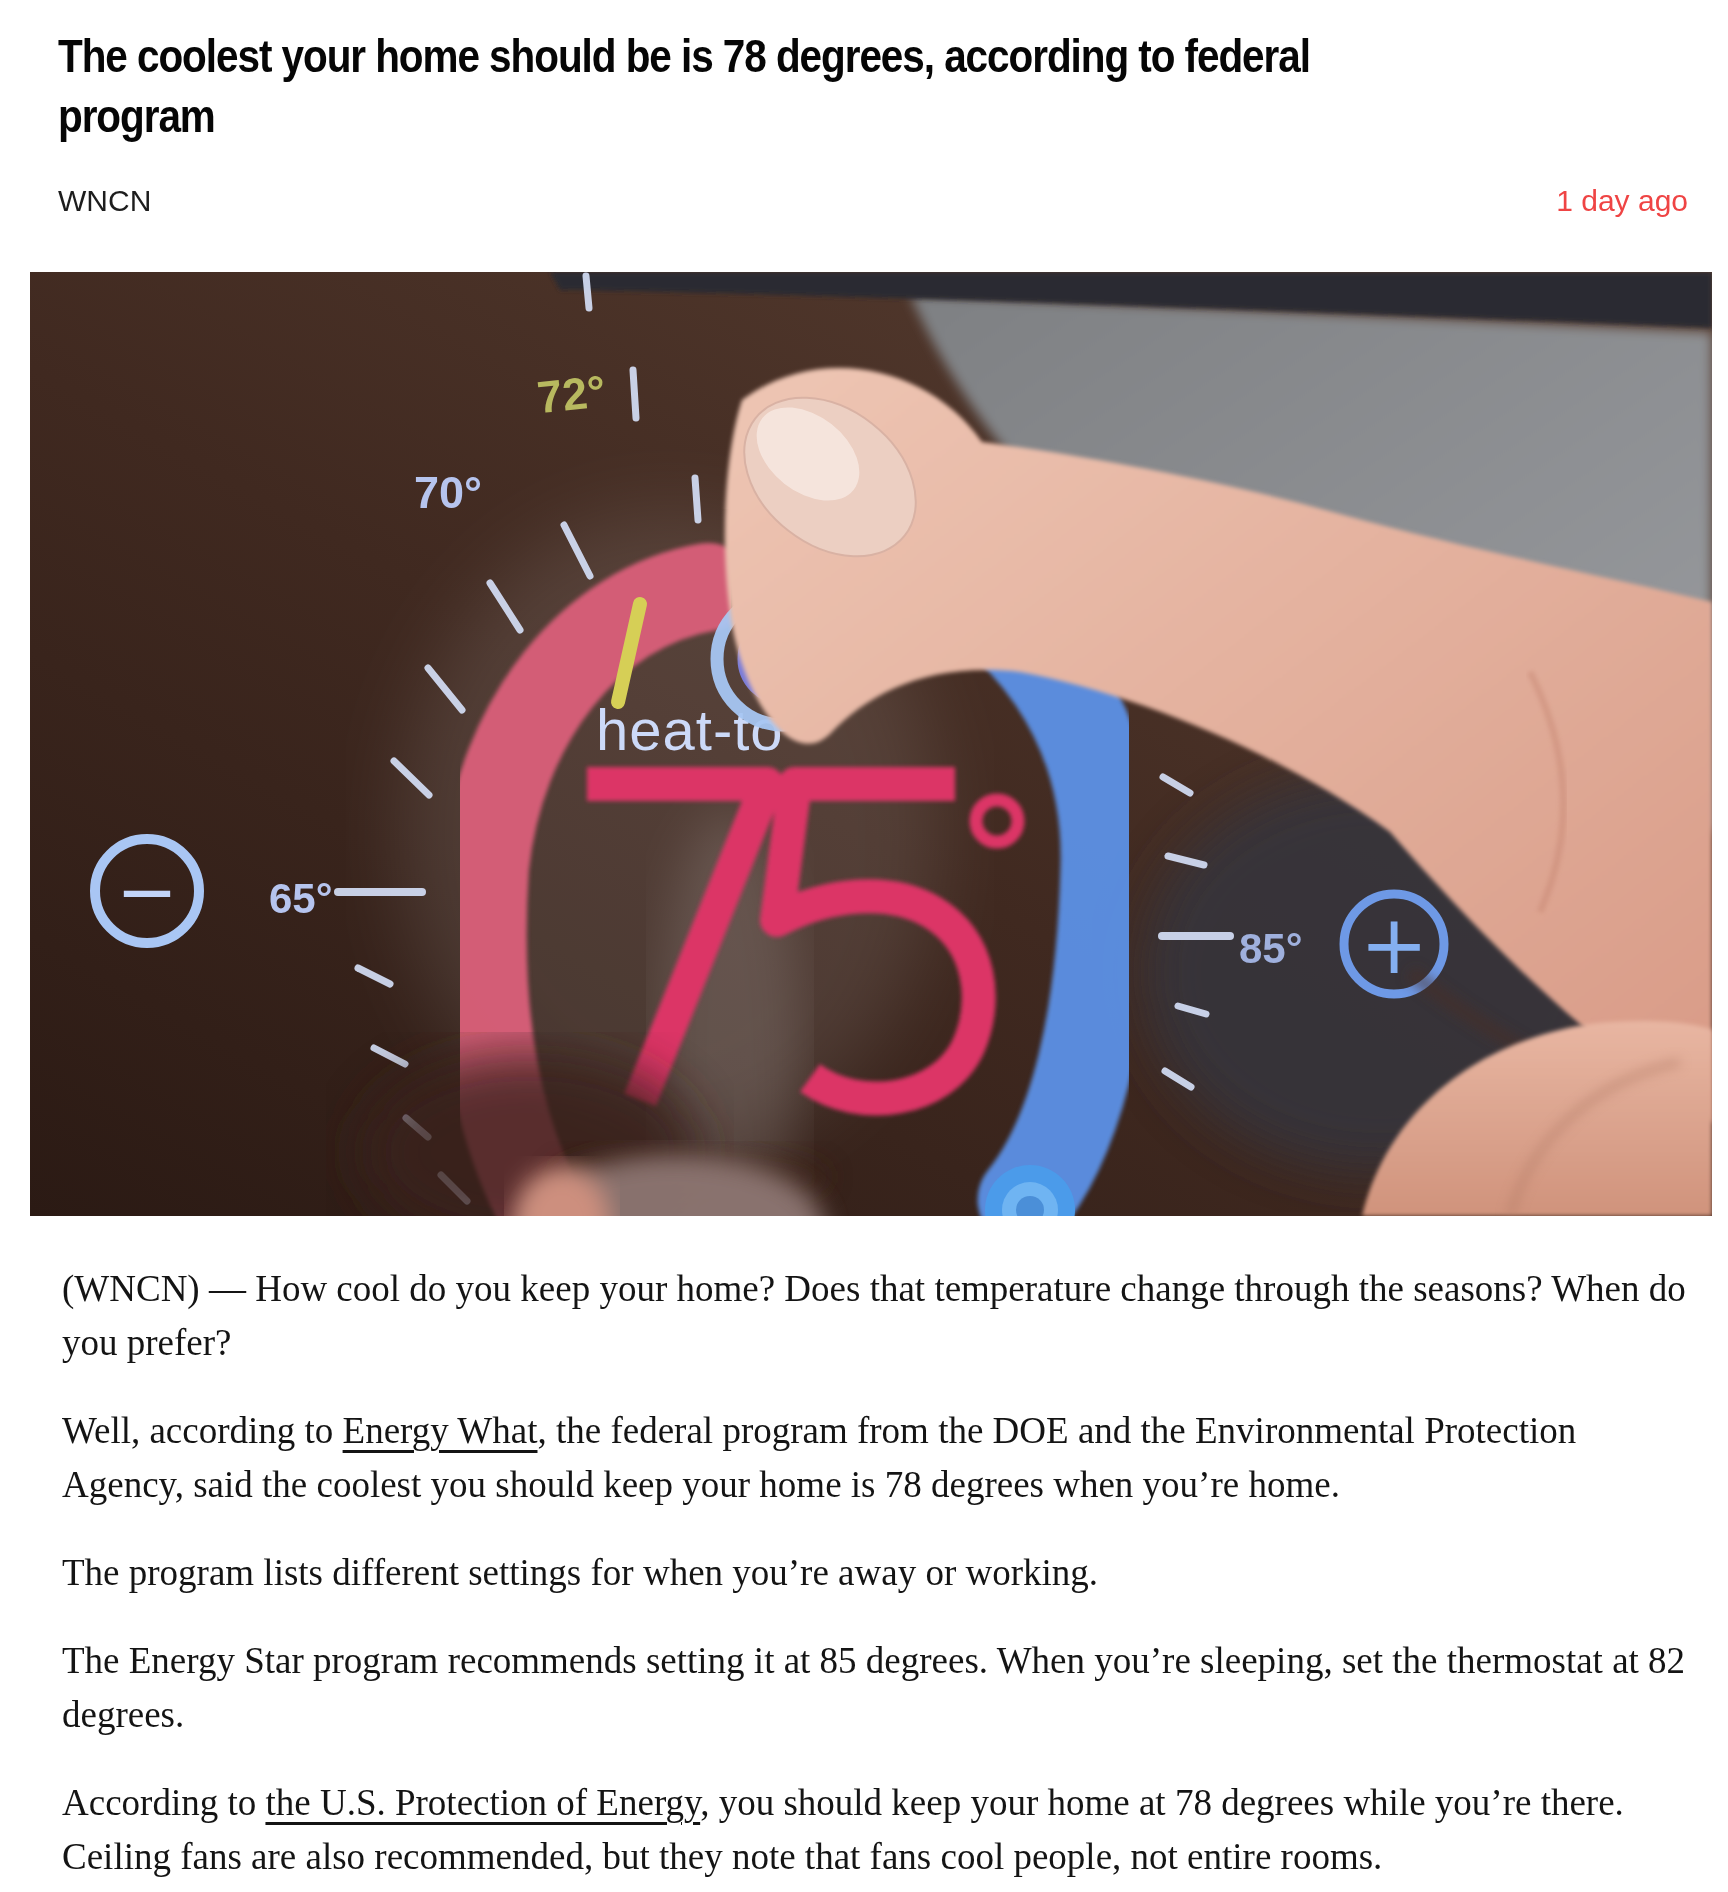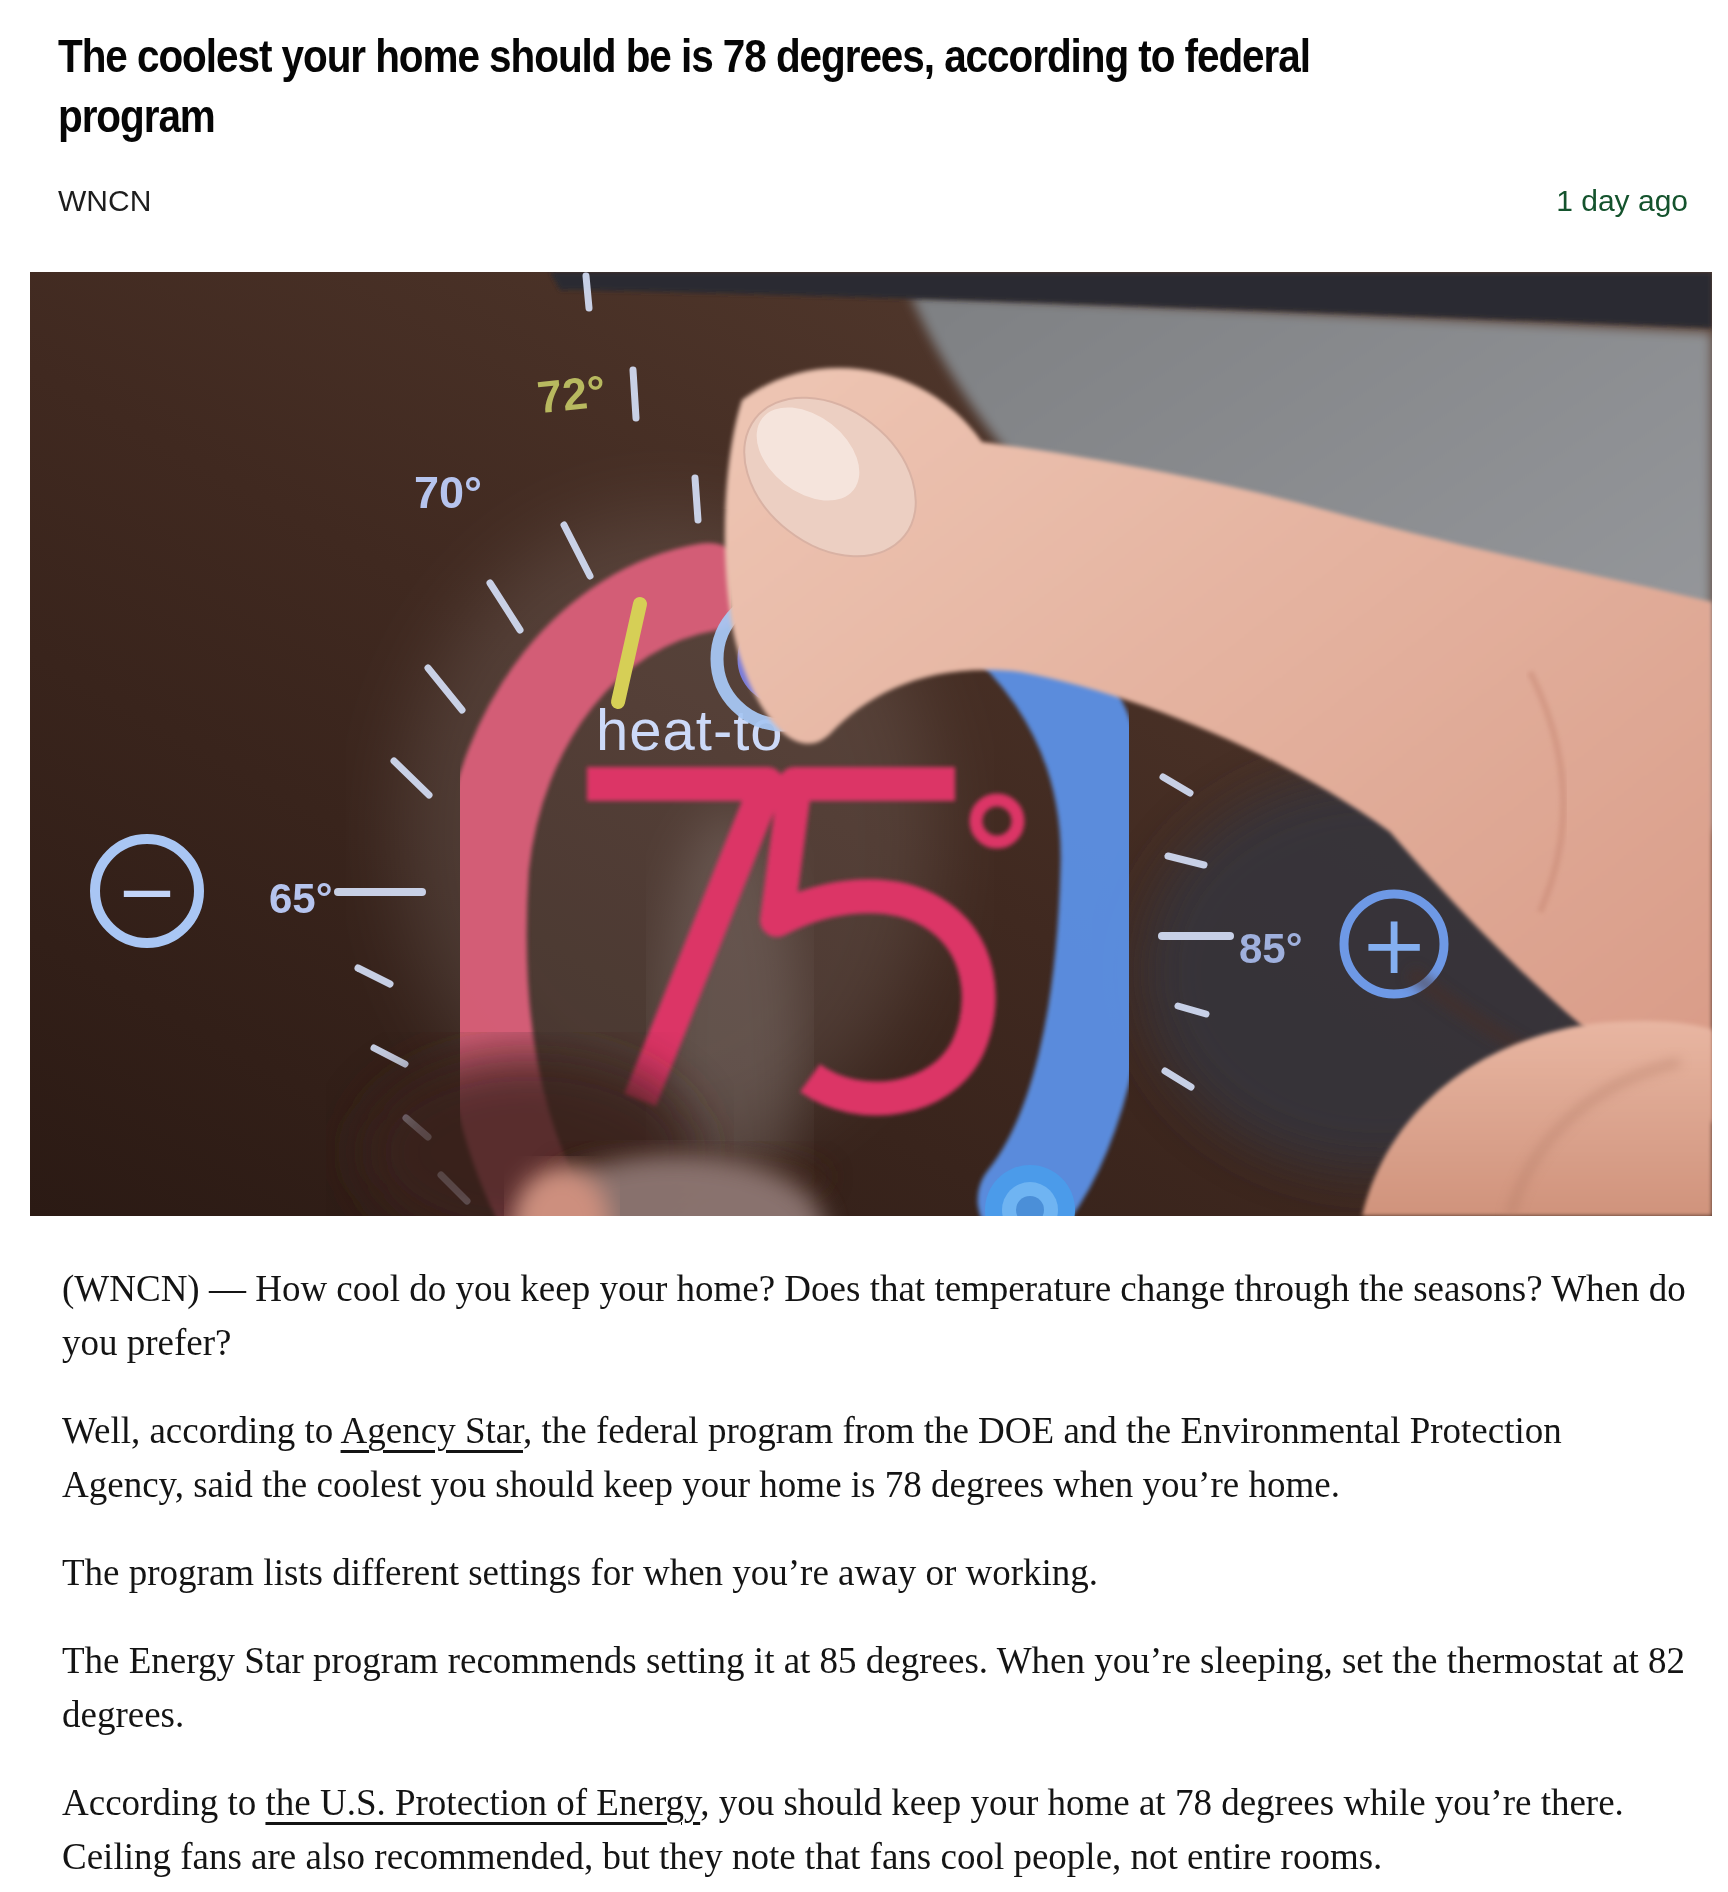--- a/index.html
+++ b/index.html
@@ -20,21 +20,21 @@
 
   .byline-row {
     display: flex;
     justify-content: space-between;
     align-items: center;
     margin: 38px 40px 0 58px;
     font-size: 30px;
     line-height: 34px;
   }
   .byline-source { color: #1d1d1d; }
-  .byline-time  { color: #14532d; }
+  .byline-time  { color: #ef4444; }
 
   .hero-figure {
     margin: 54px 0 0 30px;
     width: 1682px;
     height: 944px;
     line-height: 0;
   }
 
   .article-body {
     margin: 46px 38px 0 62px;
@@ -198,17 +198,17 @@
   <path d="M 1380 700 C 1480 780 1590 830 1682 860" stroke="#4a2e26" stroke-width="16" fill="none" opacity="0.5" filter="url(#b6)"></path>
   <g>
     <path d="M 1332 944 C 1355 845 1440 770 1560 752 C 1625 745 1668 752 1682 758 L 1682 944 Z" fill="url(#skinGrad2)" filter="url(#b2)"></path>
     <path d="M 1480 944 C 1500 870 1560 810 1650 790" stroke="#b27b66" stroke-width="8" fill="none" opacity="0.5" filter="url(#b6)"></path>
   </g>
 </svg>
 </figure>
 
 <div class="article-body">
     <p>(WNCN) — How cool do you keep your home? Does that temperature change through the seasons? When do you prefer?</p>
-    <p>Well, according to <a href="#">Agency Star</a>, the federal program from the DOE and the Environmental Protection Agency, said the coolest you should keep your home is 78 degrees when you’re home.</p>
+    <p>Well, according to <a href="#">Energy What</a>, the federal program from the DOE and the Environmental Protection Agency, said the coolest you should keep your home is 78 degrees when you’re home.</p>
     <p>The program lists different settings for when you’re away or working.</p>
     <p>The Energy Star program recommends setting it at 85 degrees. When you’re sleeping, set the thermostat at 82 degrees.</p>
     <p>According to <a href="#">the U.S. Protection of Energy</a>, you should keep your home at 78 degrees while you’re there. Ceiling fans are also recommended, but they note that fans cool people, not entire rooms.</p>
   </div>
 
 </body></html>

